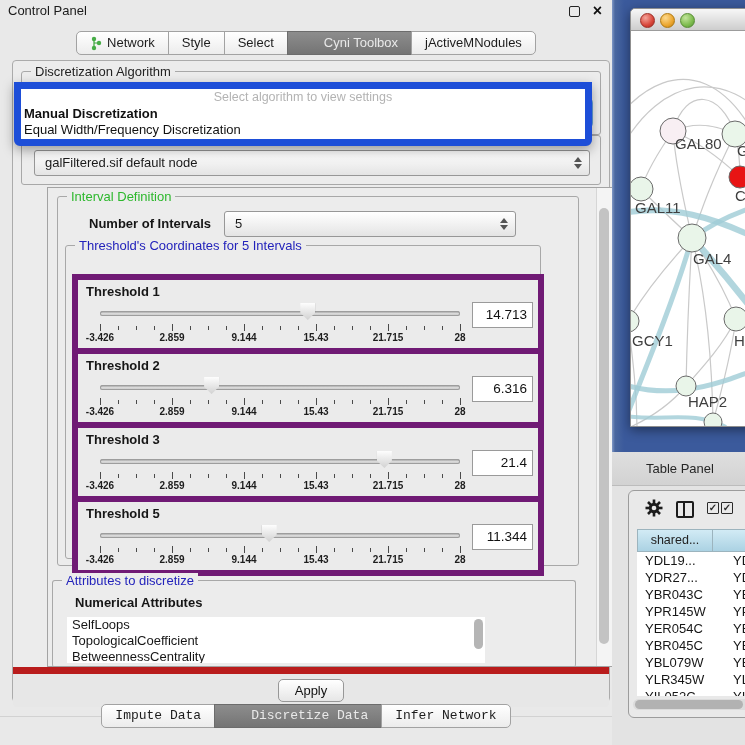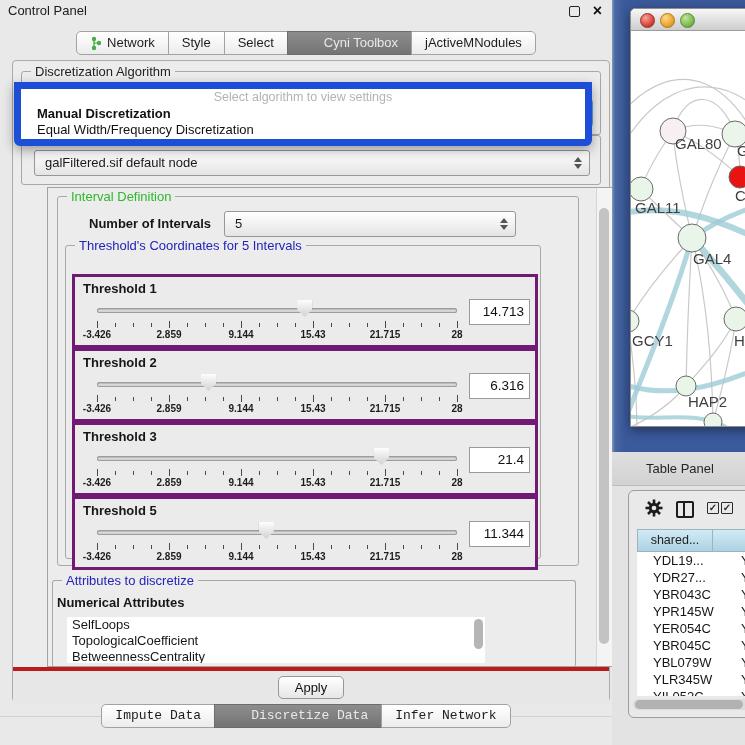--- a/index.html
+++ b/index.html
@@ -34,50 +34,50 @@
   .spin{position:absolute;right:7px;top:50%;transform:translateY(-50%);width:8px;height:12px;}
   .spin:before,.spin:after{content:"";position:absolute;left:0;border-left:4px solid transparent;
     border-right:4px solid transparent;}
   .spin:before{top:0;border-bottom:5px solid #555;}
   .spin:after{bottom:0;border-top:5px solid #555;}
   .focus-ring{box-shadow:0 0 0 3px rgba(79,148,214,.85);}
   
   .popup{position:absolute;left:14px;top:82px;width:564px;height:50px;background:#ffffff;
     border:7px solid #1d4ed8;border-radius:0 0 6px 6px;box-shadow:0 4px 12px rgba(0,0,0,.35);z-index:30;}
   .popup .hint{height:17px;line-height:17px;text-align:center;font-size:12.5px;color:#b3b3b3;}
-  .popup .opt{height:16px;line-height:16px;font-size:13px;color:#111;padding-left:16px;cursor:pointer;}
+  .popup .opt{height:16px;line-height:16px;font-size:13px;color:#111;padding-left:3px;cursor:pointer;}
   .popup .opt.bold{font-weight:bold;}
   
   .scrollpane{position:absolute;left:34px;top:126px;width:564px;height:478px;
     border:1px solid #a3a3a3;background:#ececec;overflow:hidden;}
   .vsb{position:absolute;right:0;top:0;bottom:0;width:15px;background:#f4f4f4;border-left:1px solid #d6d6d6;}
   .vsb .thumb{position:absolute;left:2px;width:10px;background:#c3c3c3;border-radius:6px;}
   .boldlbl{position:absolute;font-size:13px;font-weight:bold;color:#161616;white-space:nowrap;}
   
-  .tbox{position:absolute;left:6px;width:460px;height:68px;border:3px solid #701a75;background:#ebebeb;}
+  .tbox{position:absolute;left:6px;width:460px;height:68px;border:6px solid #701a75;background:#ebebeb;}
   .t-label{position:absolute;left:8px;top:4px;font-size:13px;font-weight:bold;color:#161616;}
   .t-track{position:absolute;left:22px;top:31px;width:360px;height:5px;border-radius:3px;
     background:linear-gradient(#8f8f8f,#e0e0e0 55%,#b5b5b5);box-shadow:0 0 0 1px #9d9d9d inset;}
   .t-thumb{position:absolute;top:23px;width:15px;height:17px;
     clip-path:polygon(0 0,100% 0,100% 58%,50% 100%,0 58%);
     background:linear-gradient(#fdfdfd,#d2d2d2);filter:drop-shadow(0 0 1px #6f6f6f);}
   .tick{position:absolute;width:1px;background:#4a4a4a;}
   .tick.minor{top:46px;height:4px;}
   .tick.major{top:44px;height:7px;}
   .tlabel{position:absolute;top:52px;font-size:10px;font-weight:bold;color:#1d1d1d;
     transform:translateX(-50%);white-space:nowrap;}
   .t-value{position:absolute;left:394px;top:22px;width:54px;height:24px;background:#ffffff;
     border:1px solid #9a9a9a;font-size:13.5px;color:#111;text-align:right;line-height:24px;padding-right:5px;}
   
   .attr-list{position:absolute;background:#ffffff;overflow:hidden;}
   .attr-item{font-size:13px;color:#161616;line-height:16px;padding-left:5px;white-space:nowrap;cursor:pointer;}
   .list-sb{position:absolute;right:2px;top:2px;width:9px;height:30px;background:#b5b5b5;border-radius:5px;}
   
   .apply-strip{position:absolute;left:0;right:0;top:606px;height:33px;background:#e7e7e7;
-    border-top:4px solid #b91c1c;border-radius:0 0 4px 4px;text-align:center;}
+    border-top:7px solid #b91c1c;border-radius:0 0 4px 4px;text-align:center;}
   .apply-btn{display:inline-block;margin-top:5px;padding:0 16px;height:21px;line-height:21px;
     font-size:13px;color:#111;background:linear-gradient(#ffffff,#e6e6e6);
     border:1px solid #979797;border-radius:5px;cursor:pointer;}
   .hrule{position:absolute;left:0;right:0;top:716px;border-top:1px solid #d2d2d2;}
   
   .desktop{position:absolute;left:612px;top:0;width:133px;height:745px;background:#e3e3e3;overflow:hidden;}
   .blue-bg{position:absolute;left:0;top:0;width:133px;height:452px;
     background:linear-gradient(90deg,#8199c6 0px,#4a679f 3px,#3b5a9c 12px);}
   .net-window{position:absolute;left:18px;top:8px;width:140px;height:417px;background:#ffffff;
     border:1px solid #8f8f8f;border-radius:5px 5px 0 0;box-shadow:0 3px 12px rgba(0,0,0,.45);}
@@ -96,21 +96,21 @@
   .gear{position:absolute;left:16px;top:8px;}
   .split-icon{position:absolute;left:47px;top:10px;width:14px;height:13px;border:2px solid #1c1c1c;border-radius:2px;}
   .split-icon:after{content:"";position:absolute;left:5px;top:0;width:2px;height:13px;background:#1c1c1c;}
   .cb{position:absolute;top:11px;width:10px;height:10px;border:1px solid #2a2a2a;border-radius:1px;
     font-size:10px;line-height:9px;text-align:center;color:#2a2a2a;font-weight:bold;}
   .grid-header{position:absolute;left:8px;top:38px;height:23px;display:flex;}
   .gh-cell{background:linear-gradient(#d2ebf5,#abd2e3);border:1px solid #9cb4be;font-size:12.5px;
     color:#222;text-align:center;line-height:21px;white-space:nowrap;overflow:hidden;}
   .grid-body{position:absolute;left:8px;top:61px;width:200px;height:144px;background:#ffffff;overflow:hidden;}
   .grow{display:flex;height:17px;line-height:17px;font-size:13px;color:#161616;cursor:default;}
-  .grow .c1{width:74px;padding-left:16px;white-space:nowrap;}
+  .grow .c1{width:74px;padding-left:8px;white-space:nowrap;}
   .grow .c2{padding-left:14px;white-space:nowrap;}
   .hscroll{position:absolute;left:4px;top:208px;width:135px;height:11px;background:#dcdcdc;border-radius:6px;}
   .hscroll .thumb{position:absolute;left:2px;top:1px;width:108px;height:9px;background:#b2b2b2;border-radius:5px;}
   svg text{font-family:"Liberation Sans",sans-serif;}
 </style>
 </head>
 <body>
 
 <div class="control-panel">
   <div class="cp-titlebar">
@@ -302,21 +302,21 @@
                 <span class="tlabel" style="left: 382px;">28</span>
                 <div class="t-thumb" style="left: 183.697px;"></div>
                 <div class="t-value">11.344</div>
               </div>
             </div>
         </div>
       </div>
 
       <div class="groupbox" style="left:4px;top:392px;width:522px;height:86px;border-bottom:none;">
         <span class="grouptitle gt-blue">Attributes to discretize</span>
-        <span class="boldlbl" style="left:4px;top:14px;">Numerical Attributes</span>
+        <span class="boldlbl" style="left:22px;top:14px;">Numerical Attributes</span>
         <div class="attr-list" style="left:14px;top:36px;width:418px;height:46px;" id="attr-list">
           <div class="list-sb"></div>
         <div class="attr-item">SelfLoops</div>
             <div class="attr-item">TopologicalCoefficient</div>
             <div class="attr-item">BetweennessCentrality</div>
           </div>
       </div>
 
       <div class="vsb">
         <div class="thumb" style="top:20px;height:436px;"></div>

